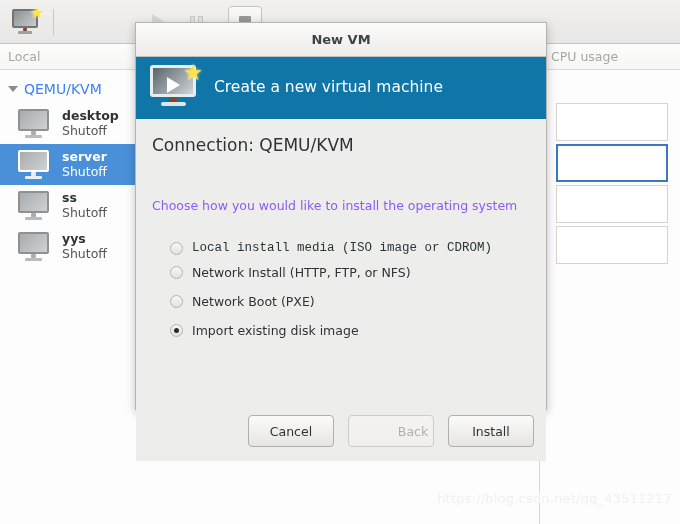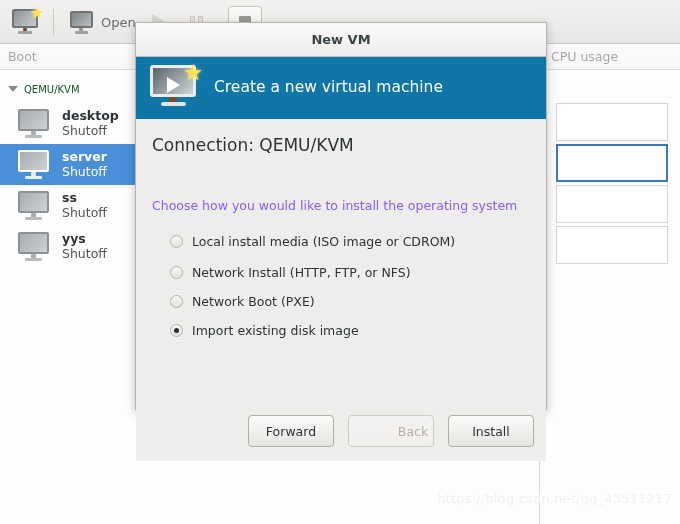--- a/index.html
+++ b/index.html
@@ -116,22 +116,22 @@
     gap: 6px;
     padding-left: 8px;
   }
   .tri {
     width: 0; height: 0;
     border-left: 5px solid transparent;
     border-right: 5px solid transparent;
     border-top: 6px solid #8b8b8b;
   }
   .group-label {
-    font-size: 10px;
-    color: #14532d;
+    font-size: 14px;
+    color: #3b82f6;
   }
   .vm-row {
     position: absolute;
     left: 0;
     width: 540px;
     height: 41px;
     display: flex;
     align-items: center;
     box-sizing: border-box;
   }
@@ -312,47 +312,39 @@
       <span class="mon" style="width:30px;height:26px;">
         <span class="screen" style="width:26px;height:19px;background:linear-gradient(135deg,#8e9295,#c9ccce);border:2px solid #6f7478;"></span>
         <span class="stand" style="left:11px;top:19px;width:4px;height:3px;background:#7a4b2a;"></span>
         <span class="base" style="left:6px;top:22px;width:14px;height:3px;background:#9aa0a4;"></span>
         <span class="star" style="right:-2px;top:-4px;font-size:16px;">★</span>
       </span>
     </div>
 
     <div class="tb-sep" style="left:53px;"></div>
 
-    <div class="tb-item" style="left:66px;">
-      <span class="mon" style="width:26px;height:23px;">
-        <span class="screen" style="width:23px;height:17px;background:linear-gradient(135deg,#7f8487,#b9bdc0);border:2px solid #6f7478;"></span>
-        <span class="stand" style="left:9px;top:17px;width:4px;height:3px;background:#8b9094;"></span>
-        <span class="base" style="left:5px;top:20px;width:13px;height:3px;background:#9aa0a4;"></span>
-      </span>
-      <span class="tb-label">Open</span>
-    </div>
 
     <div class="tb-item" style="left:148px;">
       <span style="display:inline-block;width:0;height:0;border-top:8px solid transparent;border-bottom:8px solid transparent;border-left:13px solid #d8d6d3;"></span>
     </div>
 
     <div class="tb-item" style="left:186px;">
       <span style="display:inline-block;width:14px;height:13px;position:relative;">
         <span style="position:absolute;left:0;top:0;width:5px;height:13px;background:#e3e1de;border:1px solid #cac7c4;box-sizing:border-box;"></span>
         <span style="position:absolute;left:8px;top:0;width:5px;height:13px;background:#e3e1de;border:1px solid #cac7c4;box-sizing:border-box;"></span>
       </span>
     </div>
 
     <div class="tb-item" style="left:228px;width:34px;border:1px solid #c5c2bf;border-radius:4px;background:linear-gradient(to bottom,#fafaf9,#e9e7e4);justify-content:center;">
       <span style="display:inline-block;width:12px;height:12px;background:#9a9894;border-radius:1px;"></span>
     </div>
   </div>
 
   <div id="col-headers">
-    <div class="col-head" style="left:8px;">Boot</div>
+    <div class="col-head" style="left:8px;">Local</div>
     <div class="col-head" style="left:551px;">CPU usage</div>
   </div>
 
   <div id="vm-list">
 
     <div id="group-row">
       <span class="tri"></span>
       <span class="group-label">QEMU/KVM</span>
     </div>
 
@@ -441,39 +433,39 @@
       <div id="banner-heading">Create a new virtual machine</div>
     </span>
   </div>
 
   <div id="dialog-body">
 
     <div id="connection-line">Connection:  QEMU/KVM</div>
 
     <div id="choose-label">Choose how you would like to install the operating system</div>
 
-    <div class="radio-row" style="top:112px;">
+    <div class="radio-row" style="top:119px;font-family:Liberation Mono, monospace;">
       <span class="radio"></span>
       <span class="radio-label">Local install media (ISO image or CDROM)</span>
     </div>
 
     <div class="radio-row" style="top:143px;">
       <span class="radio"></span>
       <span class="radio-label">Network Install (HTTP, FTP, or NFS)</span>
     </div>
 
     <div class="radio-row" style="top:172px;">
       <span class="radio"></span>
       <span class="radio-label">Network Boot (PXE)</span>
     </div>
 
     <div class="radio-row" style="top:201px;">
       <span class="radio checked"></span>
       <span class="radio-label">Import existing disk image</span>
     </div>
 
     <div id="dialog-buttons">
-      <div class="btn">Forward</div>
+      <div class="btn">Cancel</div>
       <div class="btn disabled">Back</div>
       <div class="btn">Install</div>
     </div>
   </div>
 </div>
 
 </body></html>

